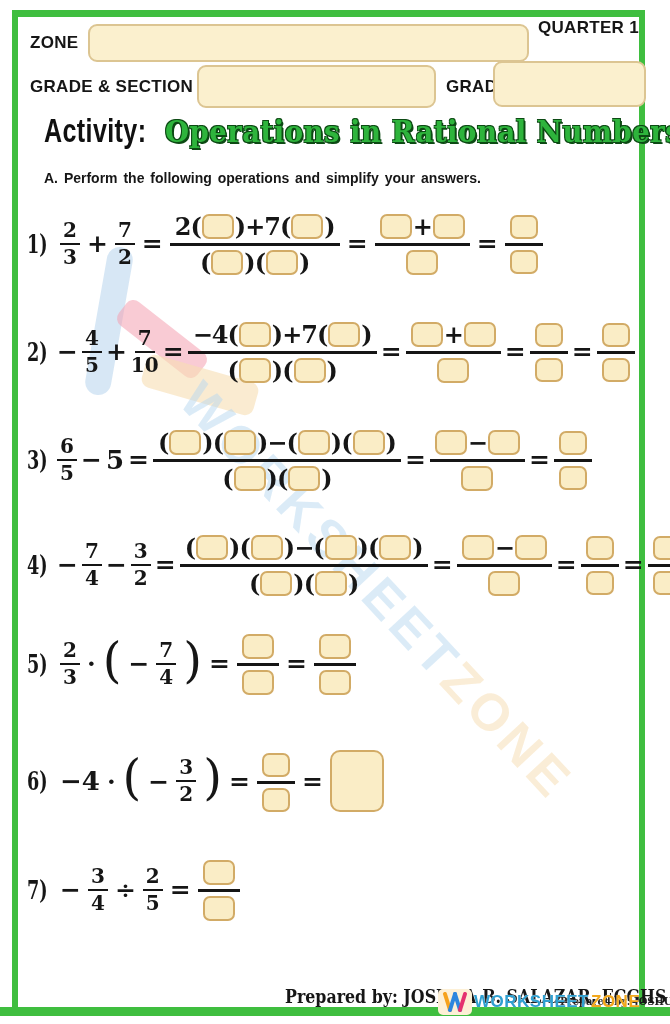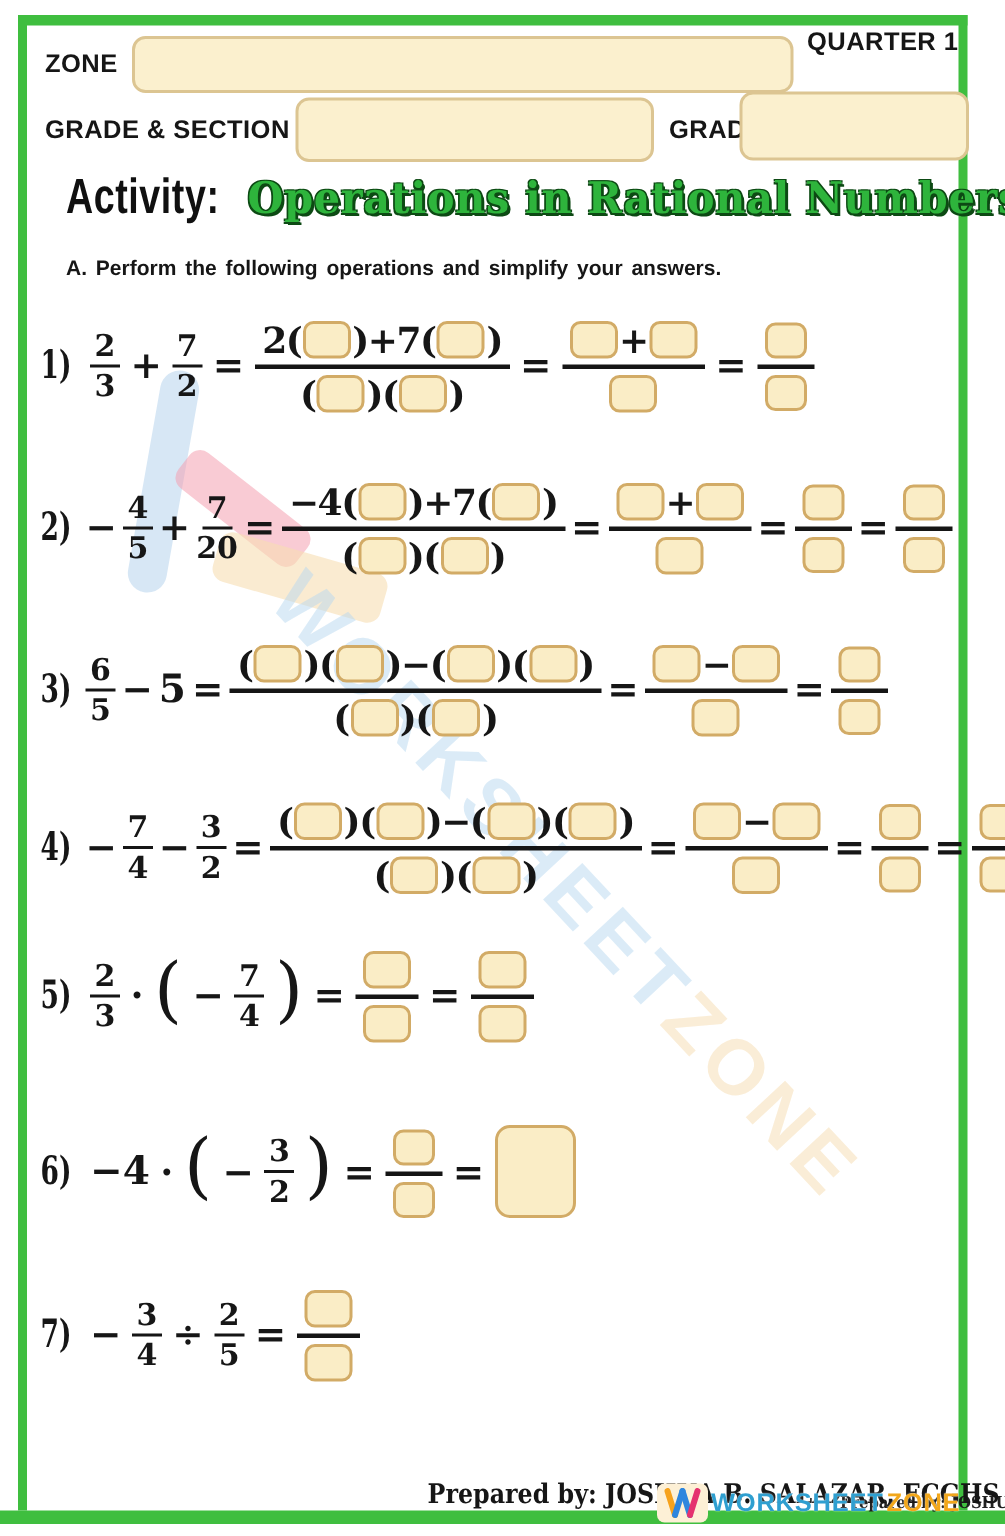--- a/index.html
+++ b/index.html
@@ -154,21 +154,21 @@
     <div class="prob tight" id="row-2">
       <span class="pno">2)</span>
       <span class="op">−</span>
       <span class="nfrac">
         <span class="n">4</span>
         <span class="d">5</span>
       </span>
       <span class="op">+</span>
       <span class="nfrac">
         <span class="n">7</span>
-        <span class="d">20</span>
+        <span class="d">10</span>
       </span>
       <span class="eq">=</span>
       <span class="vfrac">
         <span class="vn">
           <span class="t">−4(</span>
           <span class="box"></span>
           <span class="t">)+7(</span>
           <span class="box"></span>
           <span class="t">)</span>
         </span>

